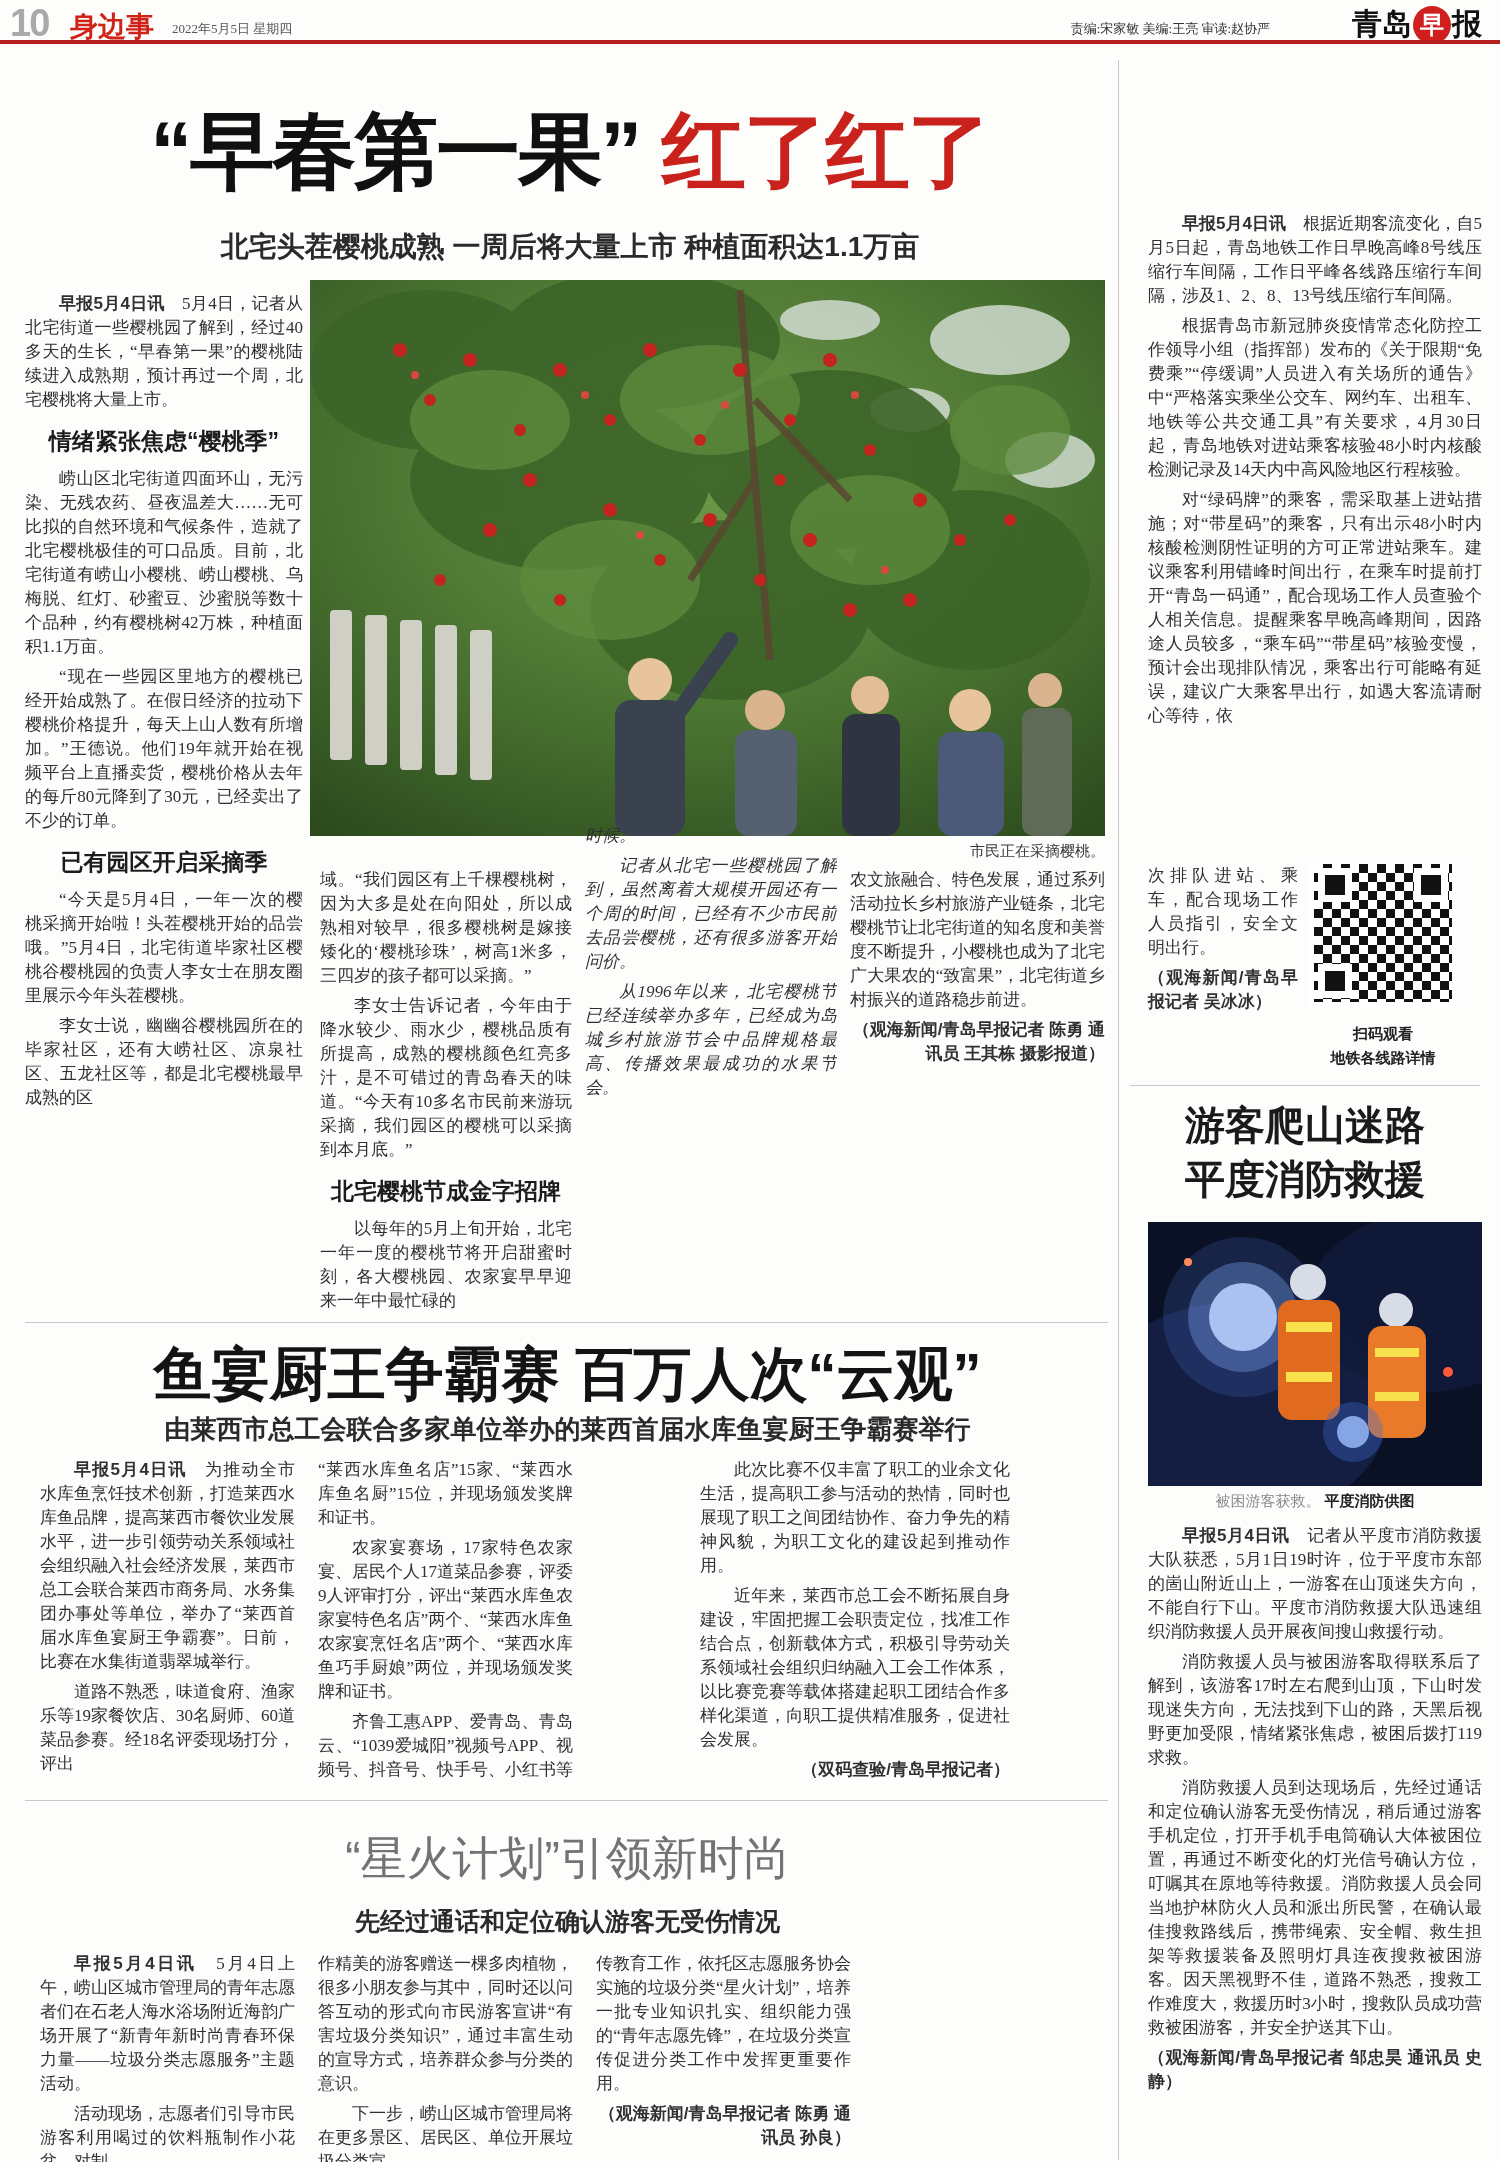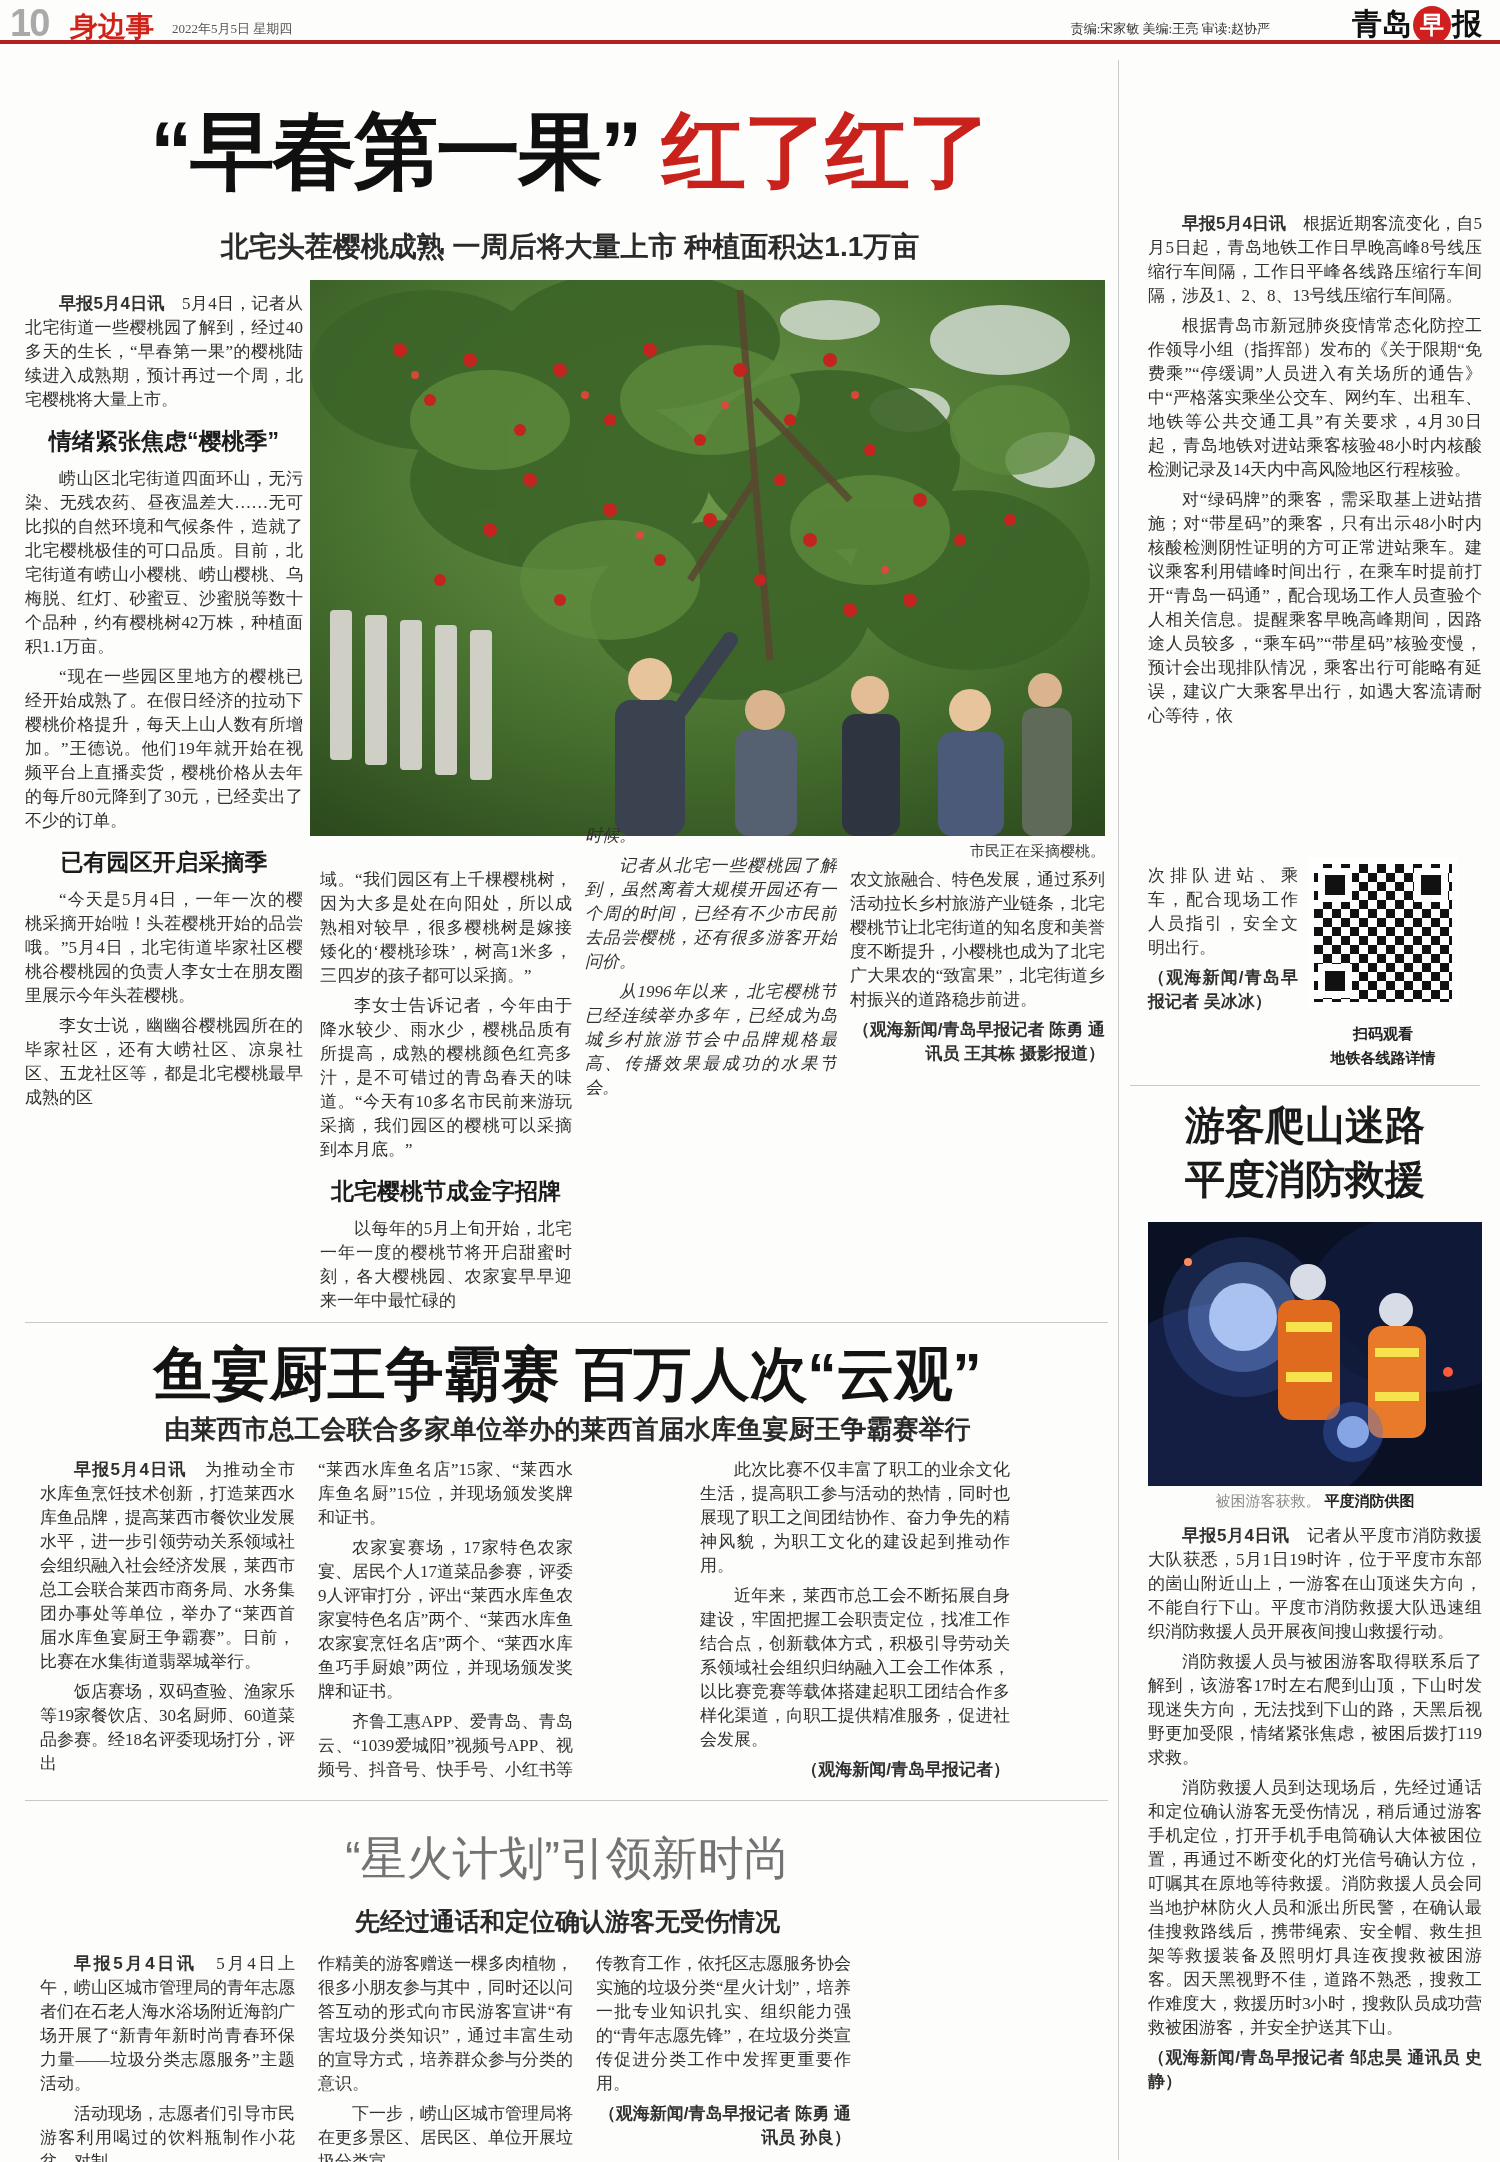--- a/index.html
+++ b/index.html
@@ -221,31 +221,31 @@
   </div>
   <div class="c-colC">
     <p style="text-indent:0;">农文旅融合、特色发展，通过系列活动拉长乡村旅游产业链条，北宅樱桃节让北宅街道的知名度和美誉度不断提升，小樱桃也成为了北宅广大果农的“致富果”，北宅街道乡村振兴的道路稳步前进。</p>
     <p style="text-indent:0;text-align:right;"><span class="byline">（观海新闻/青岛早报记者 陈勇 通讯员 王其栋 摄影报道）</span></p>
   </div>
 
   <div class="f-head">鱼宴厨王争霸赛  百万人次“云观”</div>
   <div class="f-sub">由莱西市总工会联合多家单位举办的莱西首届水库鱼宴厨王争霸赛举行</div>
   <div class="f-col" style="left:40px;">
     <p><span class="lead">早报5月4日讯</span>　<span>为推动全市水库鱼烹饪技术创新，打造莱西水库鱼品牌，提高莱西市餐饮业发展水平，进一步引领劳动关系领域社会组织融入社会经济发展，莱西市总工会联合莱西市商务局、水务集团办事处等单位，举办了“莱西首届水库鱼宴厨王争霸赛”。日前，比赛在水集街道翡翠城举行。</span></p>
-    <p>饭店赛场，双码查验、渔家乐等19家餐饮店、30名厨师、60道菜品参赛。经18名评委现场打分，评出</p>
+    <p>道路不熟悉，味道食府、渔家乐等19家餐饮店、30名厨师、60道菜品参赛。经18名评委现场打分，评出</p>
   </div>
   <div class="f-col" style="left:318px;">
     <p style="text-indent:0;">“莱西水库鱼名店”15家、“莱西水库鱼名厨”15位，并现场颁发奖牌和证书。</p>
     <p>农家宴赛场，17家特色农家宴、居民个人17道菜品参赛，评委9人评审打分，评出“莱西水库鱼农家宴特色名店”两个、“莱西水库鱼农家宴烹饪名店”两个、“莱西水库鱼巧手厨娘”两位，并现场颁发奖牌和证书。</p>
     <p>齐鲁工惠APP、爱青岛、青岛云、“1039爱城阳”视频号APP、视频号、抖音号、快手号、小红书等多个平台同时进行现场直播，在线观看人数近百万。</p>
   </div>
   <div class="f-col" style="left:700px;width:310px;">
     <p>此次比赛不仅丰富了职工的业余文化生活，提高职工参与活动的热情，同时也展现了职工之间团结协作、奋力争先的精神风貌，为职工文化的建设起到推动作用。</p>
     <p>近年来，莱西市总工会不断拓展自身建设，牢固把握工会职责定位，找准工作结合点，创新载体方式，积极引导劳动关系领域社会组织归纳融入工会工作体系，以比赛竞赛等载体搭建起职工团结合作多样化渠道，向职工提供精准服务，促进社会发展。</p>
-    <p style="text-indent:0;text-align:right;"><span class="byline">（观海新闻/青岛早报记者）</span></p>
+    <p style="text-indent:0;text-align:right;"><span class="byline">（双码查验/青岛早报记者）</span></p>
   </div>
 
   <div class="s-head">“星火计划”引领新时尚</div>
   <div class="s-sub">先经过通话和定位确认游客无受伤情况</div>
   <div class="s-col" style="left:40px;">
     <p><span class="lead">早报5月4日讯</span>　<span>5月4日上午，崂山区城市管理局的青年志愿者们在石老人海水浴场附近海韵广场开展了“新青年新时尚青春环保力量——垃圾分类志愿服务”主题活动。</span></p>
     <p>活动现场，志愿者们引导市民游客利用喝过的饮料瓶制作小花盆，对制</p>
   </div>
   <div class="s-col" style="left:318px;">
     <p style="text-indent:0;">作精美的游客赠送一棵多肉植物，很多小朋友参与其中，同时还以问答互动的形式向市民游客宣讲“有害垃圾分类知识”，通过丰富生动的宣导方式，培养群众参与分类的意识。</p>

